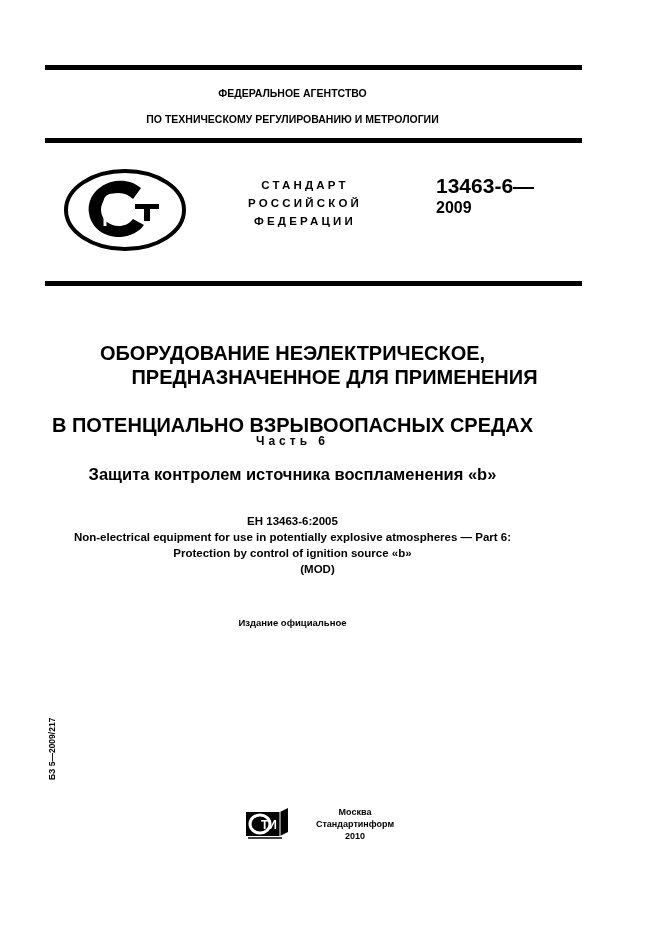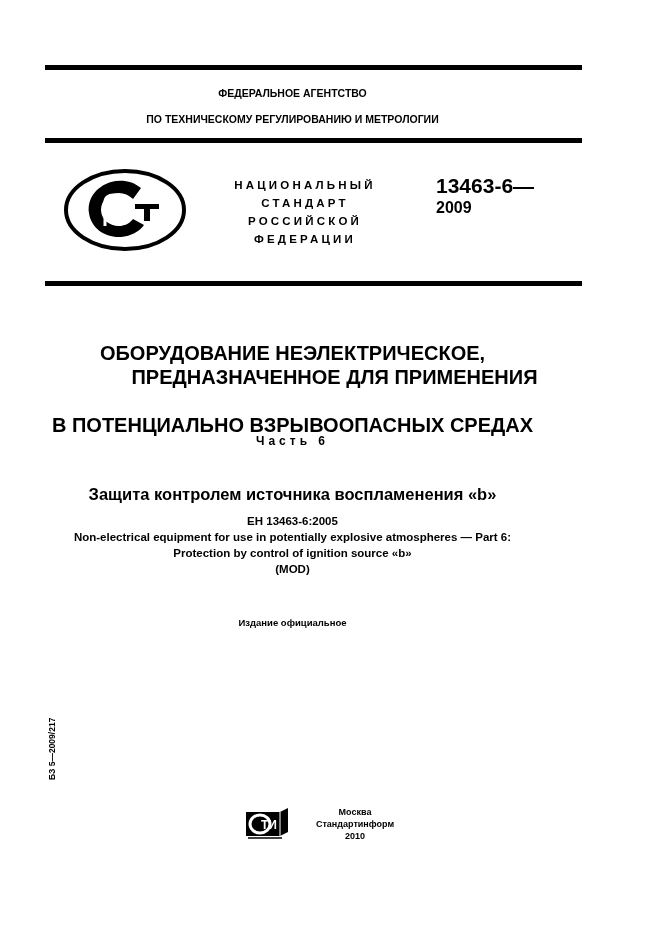--- a/index.html
+++ b/index.html
@@ -119,45 +119,44 @@
     <path d="M78 20 C70 13 58 11 48 14 C32 19 24 32 26 45 C28 60 42 70 58 69 C68 68 76 64 81 57 L70 51 C66 56 61 58 56 58 C46 58 38 51 38 42 C38 32 46 25 56 25 C61 25 66 27 70 31 Z" fill="#000"></path>
 
     <path d="M42 58 L42 34 C42 29 46 27 50 27 C55 27 58 30 58 34 C58 39 54 42 50 42 L47 42" fill="none" stroke="#fff" stroke-width="3"></path>
 
     <rect x="72" y="36" width="24" height="5" fill="#000"></rect>
     <rect x="81" y="36" width="6" height="17" fill="#000"></rect>
   </svg>
 </div>
 
 <div class="nat-std">
-  <div>НАЦИОНАЛЬНЫЙ</div>
   <div>СТАНДАРТ</div>
   <div>РОССИЙСКОЙ</div>
   <div>ФЕДЕРАЦИИ</div>
 </div>
 
 <div class="gost-code">
   <span class="l2">13463-6—</span>
   <span class="l3">2009</span>
 </div>
 
 <div class="rule" style="top:281px;"></div>
 
 <div class="center-text main-title" style="top:341px;">ОБОРУДОВАНИЕ  НЕЭЛЕКТРИЧЕСКОЕ,</div>
 <div class="center-text main-title" style="top:365px;padding-left:42px;">ПРЕДНАЗНАЧЕННОЕ  ДЛЯ  ПРИМЕНЕНИЯ</div>
 <div class="center-text main-title" style="top:389px;margin-top:24px;">В ПОТЕНЦИАЛЬНО ВЗРЫВООПАСНЫХ СРЕДАХ</div>
 
 <div class="center-text part" style="top:434px;">Часть 6</div>
 
-<div class="center-text subtitle" style="top:465px;margin-top:20px;">Защита контролем источника воспламенения «b»</div>
+<div class="center-text subtitle" style="top:465px;">Защита контролем источника воспламенения «b»</div>
 
 <div class="center-text en-ref" style="top:513px;">EH 13463-6:2005</div>
 <div class="center-text en-ref" style="top:529px;">Non-electrical equipment for use in potentially explosive atmospheres — Part 6:</div>
 <div class="center-text en-ref" style="top:545px;">Protection by control of ignition source «b»</div>
-<div class="center-text en-ref" style="top:561px;">(MOD)</div>
+<div class="center-text en-ref" style="top:561px;padding-left:25px;">(MOD)</div>
 
 <div class="center-text edition" style="top:617px;">Издание официальное</div>
 
 <div class="side-code">БЗ 5—2009/217</div>
 
 <div class="pub-logo">
   <svg width="46" height="34" viewBox="0 0 46 34">
     <path d="M2 6 L36 6 L44 2 L44 26 L36 30 L2 30 Z" fill="#000"></path>
     <path d="M36 6 L36 30" stroke="#fff" stroke-width="1"></path>
     <ellipse cx="16" cy="18" rx="10" ry="9" fill="none" stroke="#fff" stroke-width="3"></ellipse>

